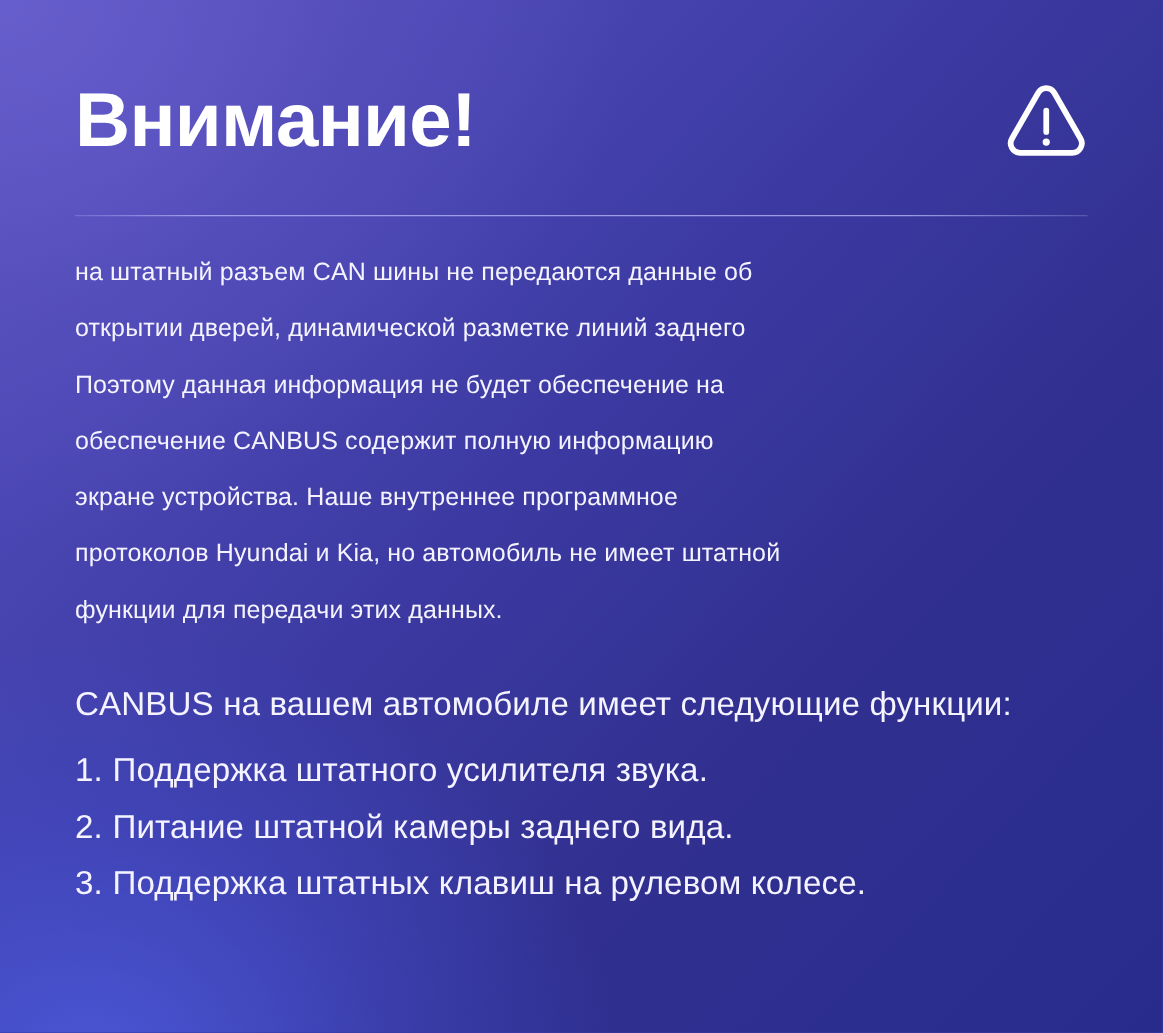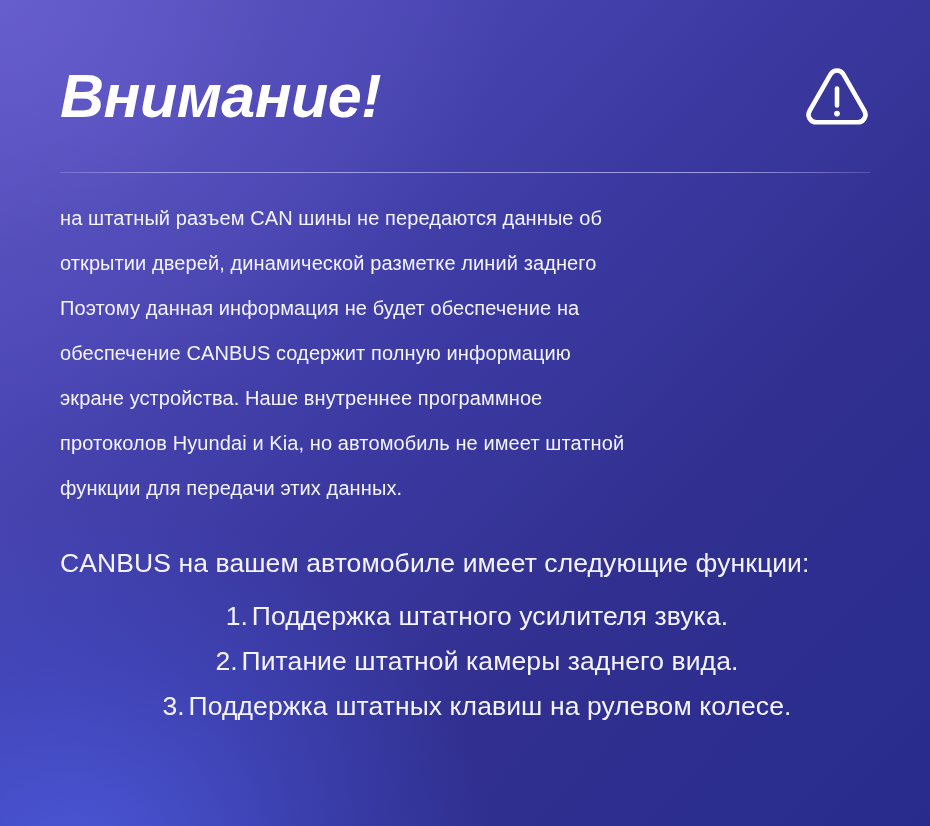--- a/index.html
+++ b/index.html
@@ -54,21 +54,20 @@
     position: absolute;
     left: 0;
     top: 0;
     margin: 0;
     font-size: 61px;
     line-height: 76px;
     font-weight: 700;
     letter-spacing: -0.5px;
     color: #ffffff;
     white-space: nowrap;
-    font-style: italic;
   }
 
   .warn-icon {
     position: absolute;
     right: 0;
     top: 6px;
     width: 66px;
     height: 62px;
     display: block;
   }
@@ -120,21 +119,20 @@
     line-height: 45px;
     font-weight: 400;
     letter-spacing: 0.1px;
     white-space: nowrap;
   }
 
   .feature-list {
     list-style: none;
     margin: 0;
     padding: 0;
-    text-align: center;
   }
 
   .feature-item {
     color: #f4f3ff;
     font-size: 26.5px;
     line-height: 45px;
     font-weight: 400;
     letter-spacing: 0.1px;
     white-space: nowrap;
   }

